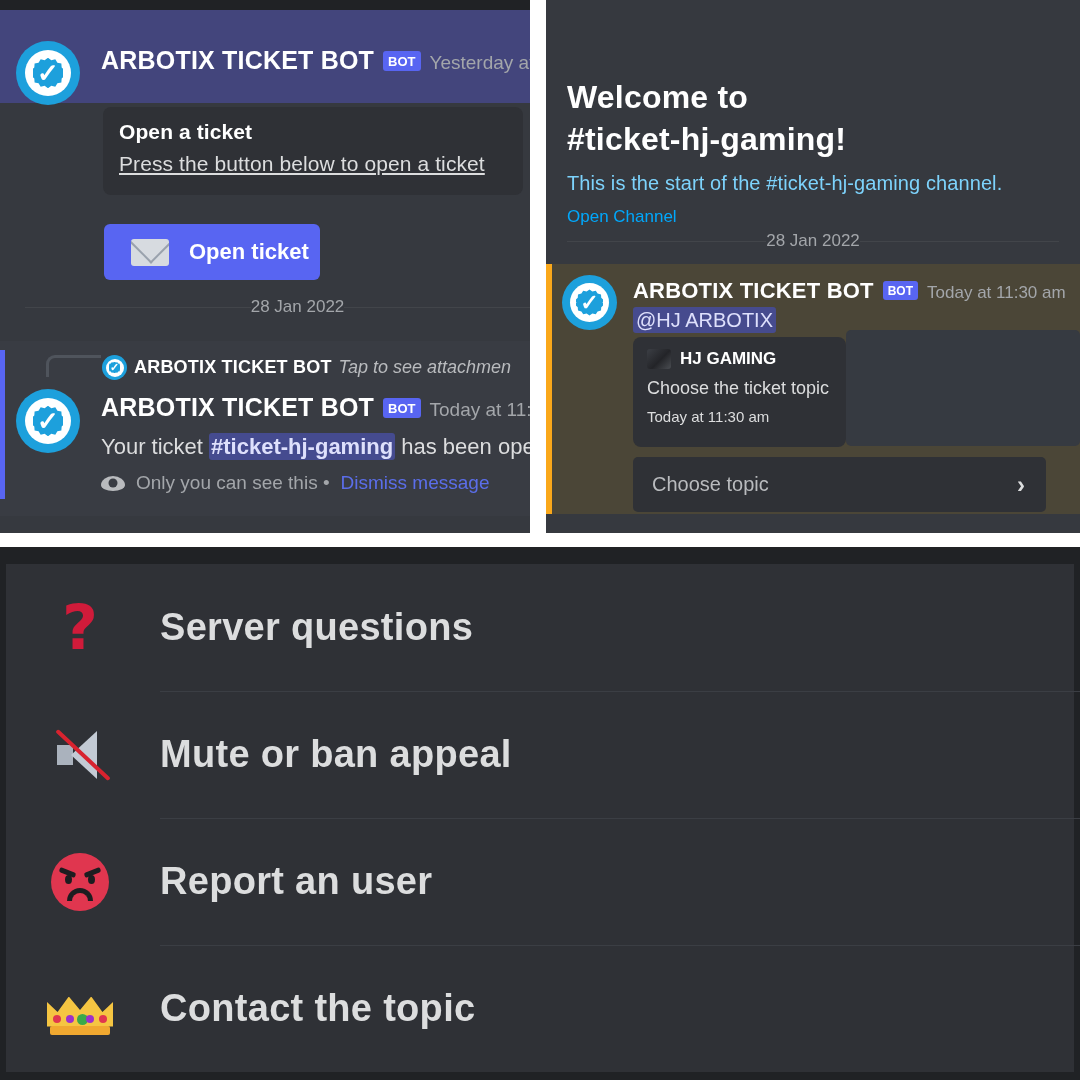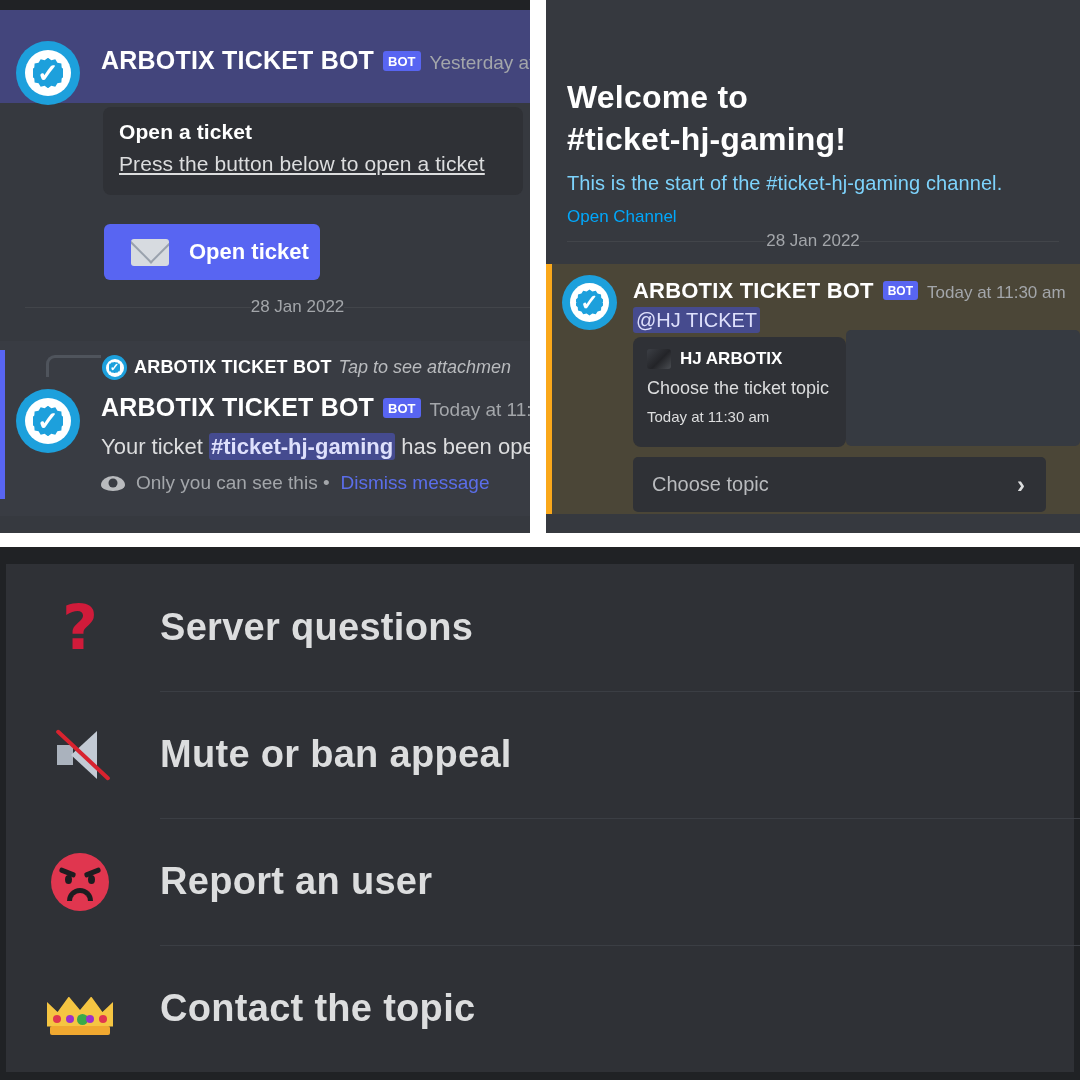--- a/index.html
+++ b/index.html
@@ -412,27 +412,27 @@
           </div>
       </div>
 
       <div class="author-row" id="tr-authorrow">
         <span class="author-name">ARBOTIX TICKET BOT</span>
         <span class="bot-tag">BOT</span>
         <span class="timestamp">Today at 11:30 am</span>
       </div>
 
       <div class="mention-line">
-        <span class="mention">@HJ TICKET</span>
+        <span class="mention">@HJ ARBOTIX</span>
       </div>
 
       <div class="topic-embed">
         <div class="hdr">
           <span class="server-icon"></span>
-          <span class="server-name">HJ ARBOTIX</span>
+          <span class="server-name">HJ GAMING</span>
         </div>
         <div class="body">Choose the ticket topic</div>
         <div class="ts">Today at 11:30 am</div>
       </div>
 
       <div class="choose-topic">
         <span class="lbl">Choose topic</span>
         <span class="chev">›</span>
       </div>
     </div>

